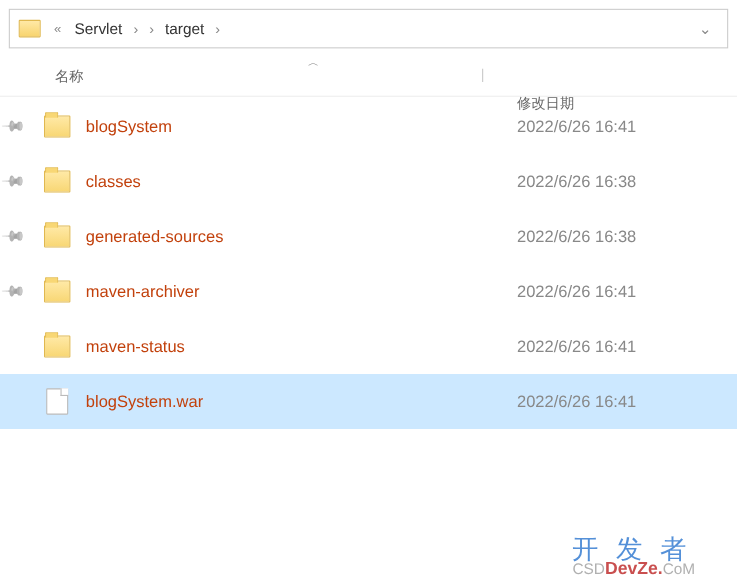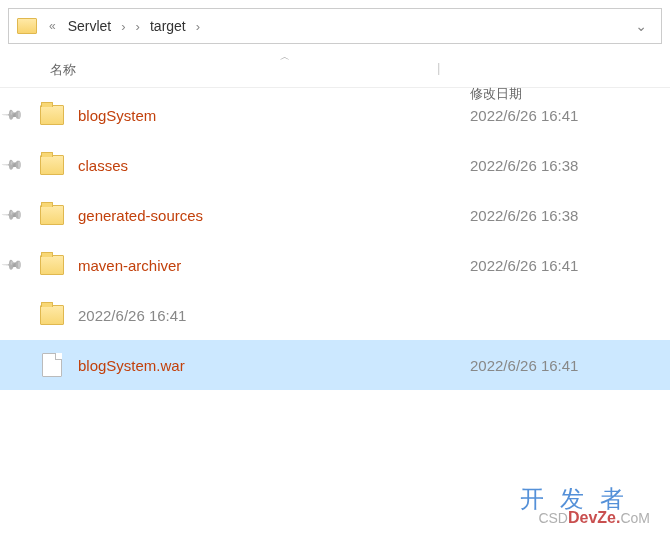--- a/index.html
+++ b/index.html
@@ -172,21 +172,21 @@
       right: 30px;
       color: #5490d8;
       font-size: 24px;
       letter-spacing: 16px;
       font-weight: 400;
       pointer-events: none;
     }
     .watermark2 {
       position: absolute;
       bottom: 6px;
-      right: 20px;
+      right: 38px;
       color: #b0b0b0;
       font-size: 14px;
       pointer-events: none;
     }
     .watermark2 .red {
       color: #c94f4f;
       font-weight: bold;
       font-size: 16px;
     }
   </style>
@@ -233,20 +233,21 @@
       <span class="filedate">2022/6/26 16:38</span>
     </div>
     <div class="row">
       <span class="pin" style="filter: grayscale(1) opacity(0.5);">📌</span>
       <span class="icon folder-ico"></span>
       <span class="filename">maven-archiver</span>
       <span class="filedate">2022/6/26 16:41</span>
     </div>
     <div class="row">
       <span class="icon folder-ico"></span>
+      <span class="filename">maven-status</span>
       <span class="filedate">2022/6/26 16:41</span>
     </div>
     <div class="row selected">
       <span class="icon file-ico"></span>
       <span class="filename">blogSystem.war</span>
       <span class="filedate">2022/6/26 16:41</span>
     </div>
   </div>
 
 <div class="watermark1">开发者</div>

